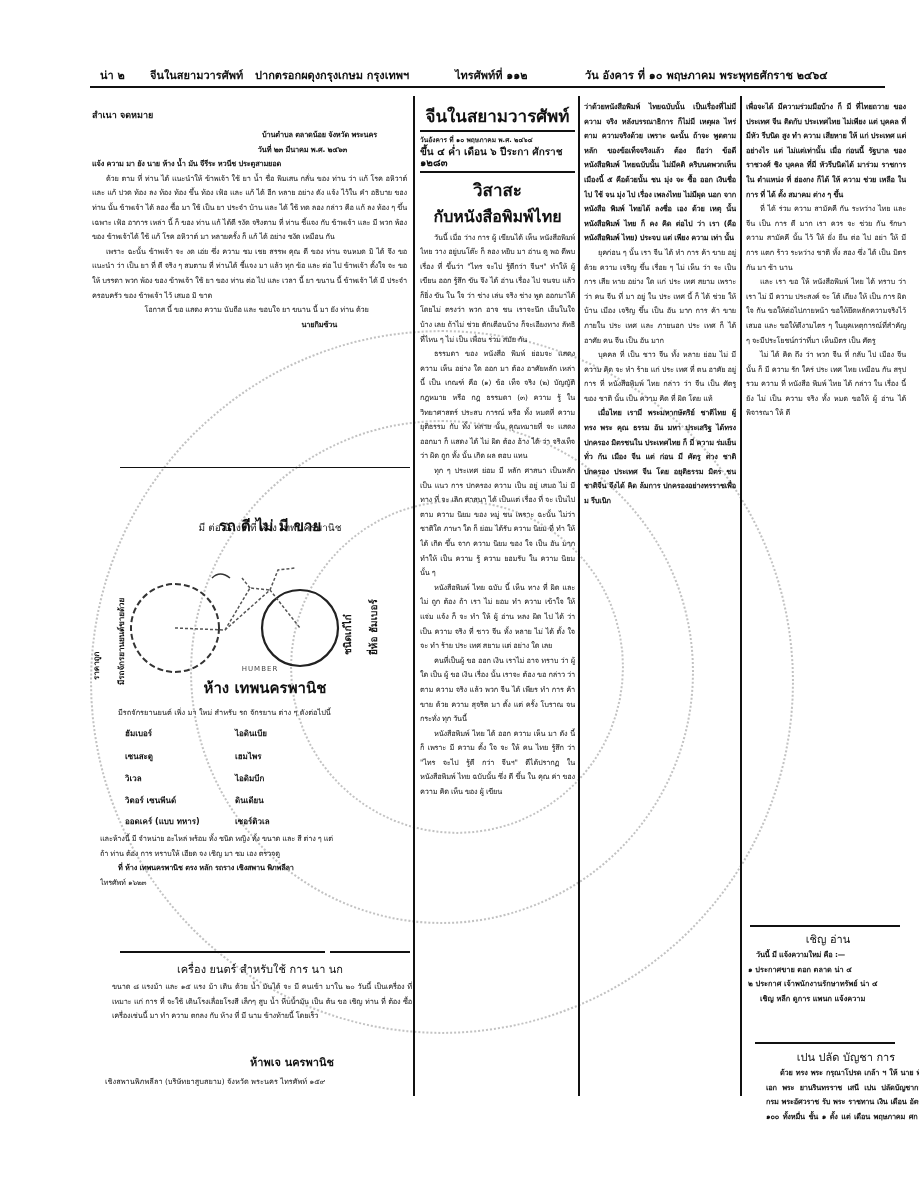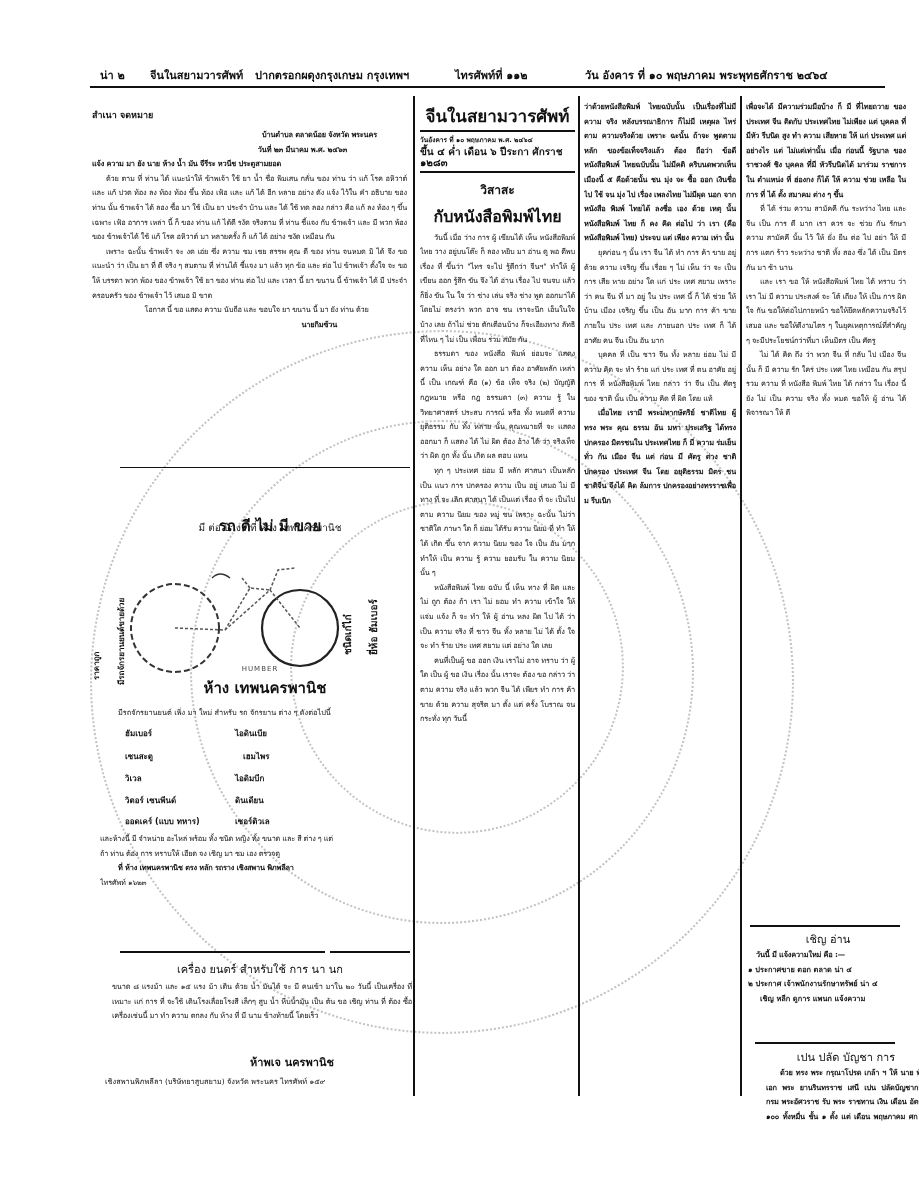--- a/index.html
+++ b/index.html
@@ -68,21 +68,21 @@
   <path d="M100 18 q-10 -8 -18 0" fill="none" stroke="#333" stroke-width="1.5"></path>
 </svg>
 
 <div class="abs center" style="left:200px;top:665px;width:120px;font-size:7px;letter-spacing:1px;color:#444;">HUMBER</div>
 <div class="abs center bold" style="left:150px;top:676px;width:230px;font-size:15px;">ห้าง เทพนครพานิช</div>
 <div class="abs" style="left:118px;top:706px;width:295px;font-size:7.4px;white-space:nowrap;">มีรถจักรยานยนต์ เพิ่ง มา ใหม่ สำหรับ รถ จักรยาน ต่าง ๆ ดังต่อไปนี้</div>
 
 <div class="ad-row" style="left:125px;top:727px;">ฮัมเบอร์</div>
 <div class="ad-row" style="left:235px;top:727px;">ไอดินเบีย</div>
 <div class="ad-row" style="left:125px;top:750px;">เซนสะตู</div>
-<div class="ad-row" style="left:243px;top:750px;text-align:center;">เฮมไพร</div>
+<div class="ad-row" style="left:235px;top:750px;text-align:center;">เฮมไพร</div>
 <div class="ad-row" style="left:125px;top:772px;">วิเวล</div>
 <div class="ad-row" style="left:235px;top:772px;">ไอดิมบีก</div>
 <div class="ad-row" style="left:125px;top:794px;">วิตอร์ เซนพีนด์</div>
 <div class="ad-row" style="left:235px;top:794px;">ดินเดียน</div>
 <div class="ad-row" style="left:125px;top:815px;">ออดเคร์ (แบบ ทหาร)</div>
 <div class="ad-row" style="left:235px;top:815px;">เซอร์ติวเล</div>
 
 <div class="col" style="left:100px;top:832px;width:310px;height:80px;">
   <div class="txt" style="white-space:nowrap;">และห้างนี้ มี จำหน่าย อะไหล่ พร้อม ทั้ง ชนิด หญิง ทั้ง ขนาด และ สี ต่าง ๆ แต่</div>
   <div class="txt" style="white-space:nowrap;">ถ้า ท่าน ต้อง การ ทราบให้ เอียด จง เชิญ มา ชม เอง ตรวจดู</div>
@@ -97,27 +97,28 @@
 <div class="col txt" style="left:112px;top:980px;width:300px;height:62px;">ขนาด ๘ แรงม้า และ ๑๕ แรง ม้า เดิน ด้วย น้ำ มันได้ จะ มี คนเข้า มาใน ๒๐ วันนี้ เป็นเครื่อง ที่ เหมาะ แก่ การ ที่ จะใช้ เดินโรงเลื่อยโรงสี เล็กๆ สูบ น้ำ หีบน้ำมัน เป็น ต้น ขอ เชิญ ท่าน ที่ ต้อง ซื้อเครื่องเช่นนี้ มา ทำ ความ ตกลง กับ ห้าง ที่ มี นาม ข้างท้ายนี้ โดยเร็ว</div>
 <div class="abs bold" style="left:250px;top:1053px;font-size:11px;">ห้าพเจ นครพานิช</div>
 <div class="abs" style="left:105px;top:1075px;width:305px;font-size:7.4px;white-space:nowrap;">เชิงสพานพิภพลีลา (บริษัทยาสูบสยาม) จังหวัด พระนคร ไทรศัพท์ ๑๕๙</div>
 
 <div class="col" style="left:420px;top:100px;width:155px;height:1000px;">
   <div class="bold center" style="font-size:17px;line-height:24px;margin-top:4px;">จีนในสยามวารศัพท์</div>
   <div class="rule" style="position:relative;height:1.5px;width:100%;margin:2px 0 3px;"></div>
   <div class="bold" style="font-size:6.6px;line-height:11px;">วันอังคาร ที่ ๑๐ พฤษภาคม พ.ศ. ๒๔๖๔</div>
   <div class="bold" style="font-size:10px;line-height:11px;">ขึ้น ๔ ค่ำ เดือน ๖ ปีระกา ศักราช ๑๒๘๓</div>
   <div class="rule" style="position:relative;height:2px;width:100%;margin:3px 0 4px;"></div>
-  <div class="bold center" style="font-size:12px;line-height:26px;">วิสาสะ</div>
+  <div class="bold center" style="font-size:17px;line-height:26px;">วิสาสะ</div>
   <div class="bold center" style="font-size:16px;line-height:28px;">กับหนังสือพิมพ์ไทย</div>
   <p class="txt para">วันนี้ เมื่อ ว่าง การ ผู้ เขียนได้ เห็น หนังสือพิมพ์ ไทย วาง อยู่บนโต๊ะ ก็ ลอง หยิบ มา อ่าน ดู พอ ดีพบเรื่อง ที่ ขึ้นว่า "ไทร จะไป รู้ดีกว่า จีนฯ" ทำให้ ผู้เขียน ออก รู้สึก ขัน จึง ได้ อ่าน เรื่อง ไป จนจบ แล้ว ก็ยิ่ง ขัน ใน ใจ ว่า ช่าง เล่น จริง ช่าง พูด ออกมาได้ โดยไม่ ตรงว่า พวก อาจ ชน เราจะนึก เอ็นในใจ บ้าง เลย ถ้าไม่ ช่วย ตักเตือนบ้าง ก็จะเอียงทาง ลัทธิ ที่ไหน ๆ ไม่ เป็น เพื่อน ร่วม สมัย กัน</p>
   <p class="txt para">ธรรมดา ของ หนังสือ พิมพ์ ย่อมจะ แสดง ความ เห็น อย่าง ใด ออก มา ต้อง อาศัยหลัก เหล่า นี้ เป็น เกณฑ์ คือ (๑) ข้อ เท็จ จริง (๒) บัญญัติ กฎหมาย หรือ กฎ ธรรมดา (๓) ความ รู้ ใน วิทยาศาสตร์ ประสบ การณ์ หรือ ทั้ง หมดที่ ความ ยุติธรรม กับ ทั้ง หลาย นั้น คุณหมายที่ จะ แสดง ออกมา ก็ แสดง ได้ ไม่ ผิด ต้อง อ้าง ได้ ว่า จริงเท็จ ว่า ผิด ถูก ทั้ง นั้น เกิด ผล ตอบ แทน</p>
   <p class="txt para">ทุก ๆ ประเทศ ย่อม มี หลัก ศาสนา เป็นหลัก เป็น แนว การ ปกครอง ความ เป็น อยู่ เสมอ ไม่ มี ทาง ที่ จะ เลิก ศาสนา ได้ เป็นแต่ เรื่อง ที่ จะ เป็นไป ตาม ความ นิยม ของ หมู่ ชน เพราะ ฉะนั้น ไม่ว่า ชาติใด ภาษา ใด ก็ ย่อม ได้รับ ความ นิยม ที่ ทำ ให้ ได้ เกิด ขึ้น จาก ความ นิยม ของ ใจ เป็น อัน มาก ทำให้ เป็น ความ รู้ ความ ยอมรับ ใน ความ นิยม นั้น ๆ</p>
   <p class="txt para">หนังสือพิมพ์ ไทย ฉบับ นี้ เห็น ทาง ที่ ผิด และ ไม่ ถูก ต้อง ถ้า เรา ไม่ ยอม ทำ ความ เข้าใจ ให้ แจ่ม แจ้ง ก็ จะ ทำ ให้ ผู้ อ่าน หลง ผิด ไป ได้ ว่า เป็น ความ จริง ที่ ชาว จีน ทั้ง หลาย ไม่ ได้ ตั้ง ใจ จะ ทำ ร้าย ประ เทศ สยาม แต่ อย่าง ใด เลย</p>
   <p class="txt para">คนที่เป็นผู้ ขอ ออก เงิน เราไม่ อาจ ทราบ ว่า ผู้ ใด เป็น ผู้ ขอ เงิน เรื่อง นั้น เราจะ ต้อง ขอ กล่าว ว่า ตาม ความ จริง แล้ว พวก จีน ได้ เพียร ทำ การ ค้า ขาย ด้วย ความ สุจริต มา ตั้ง แต่ ครั้ง โบราณ จน กระทั่ง ทุก วันนี้</p>
+  <p class="txt para">หนังสือพิมพ์ ไทย ได้ ออก ความ เห็น มา ดัง นี้ ก็ เพราะ มี ความ ตั้ง ใจ จะ ให้ คน ไทย รู้สึก ว่า "ไทร จะไป รู้ดี กว่า จีนฯ" ดีได้ปรากฏ ในหนังสือพิมพ์ ไทย ฉบับนั้น ซึ่ง ดี ขึ้น ใน คุณ ค่า ของ ความ คิด เห็น ของ ผู้ เขียน</p>
 </div>
 
 <div class="col" style="left:584px;top:100px;width:152px;height:1000px;">
   <p class="txt noind bold">ว่าด้วยหนังสือพิมพ์ ไทยฉบับนั้น เป็นเรื่องที่ไม่มี ความ จริง หลังบรรณาธิการ ก็ไม่มี เหตุผล ไหร่ ตาม ความจริงด้วย เพราะ ฉะนั้น ถ้าจะ พูดตามหลัก ของข้อเท็จจริงแล้ว ต้อง ถือว่า ข้อดี หนังสือพิมพ์ ไทยฉบับนั้น ไม่มีคติ คริบนดพวกเห็นเมืองนี้ ๕ คือด้วยนั้น ชน มุ่ง จะ ซื้อ ออก เงินชื่อ ไป ใช้ จน มุ่ง ไป เรื่อง เพลงไทย ไม่มีผุด นอก จาก หนังสือ พิมพ์ ไทยได้ ลงชื่อ เอง ด้วย เหตุ นั้น หนังสือพิมพ์ ไทย ก็ คง คิด ต่อไป ว่า เรา (คือ หนังสือพิมพ์ ไทย) ประจบ แต่ เพียง ความ เท่า นั้น</p>
   <p class="txt para">ยุคก่อน ๆ นั้น เรา จีน ได้ ทำ การ ค้า ขาย อยู่ ด้วย ความ เจริญ ขึ้น เรื่อย ๆ ไม่ เห็น ว่า จะ เป็น การ เสีย หาย อย่าง ใด แก่ ประ เทศ สยาม เพราะ ว่า คน จีน ที่ มา อยู่ ใน ประ เทศ นี้ ก็ ได้ ช่วย ให้ บ้าน เมือง เจริญ ขึ้น เป็น อัน มาก การ ค้า ขาย ภายใน ประ เทศ และ ภายนอก ประ เทศ ก็ ได้ อาศัย คน จีน เป็น อัน มาก</p>
   <p class="txt para">บุคคล ที่ เป็น ชาว จีน ทั้ง หลาย ย่อม ไม่ มี ความ คิด จะ ทำ ร้าย แก่ ประ เทศ ที่ ตน อาศัย อยู่ การ ที่ หนังสือพิมพ์ ไทย กล่าว ว่า จีน เป็น ศัตรู ของ ชาติ นั้น เป็น ความ คิด ที่ ผิด โดย แท้</p>
   <p class="txt para bold">เมื่อไทย เรามี พระมหากษัตริย์ ชาติไทย ผู้ ทรง พระ คุณ ธรรม อัน มหา ประเสริฐ ได้ทรง ปกครอง มิตรชนใน ประเทศไทย ก็ มี ความ ร่มเย็น ทั่ว กัน เมือง จีน แต่ ก่อน มี ศัตรู ต่าง ชาติ ปกครอง ประเทศ จีน โดย อยุติธรรม มิตร ชน ชาติจีน จึงได้ คิด ล้มการ ปกครองอย่างทรราชเพื่อม รีบเนิก</p>
 </div>
 
 <div class="col" style="left:746px;top:100px;width:160px;height:800px;">

